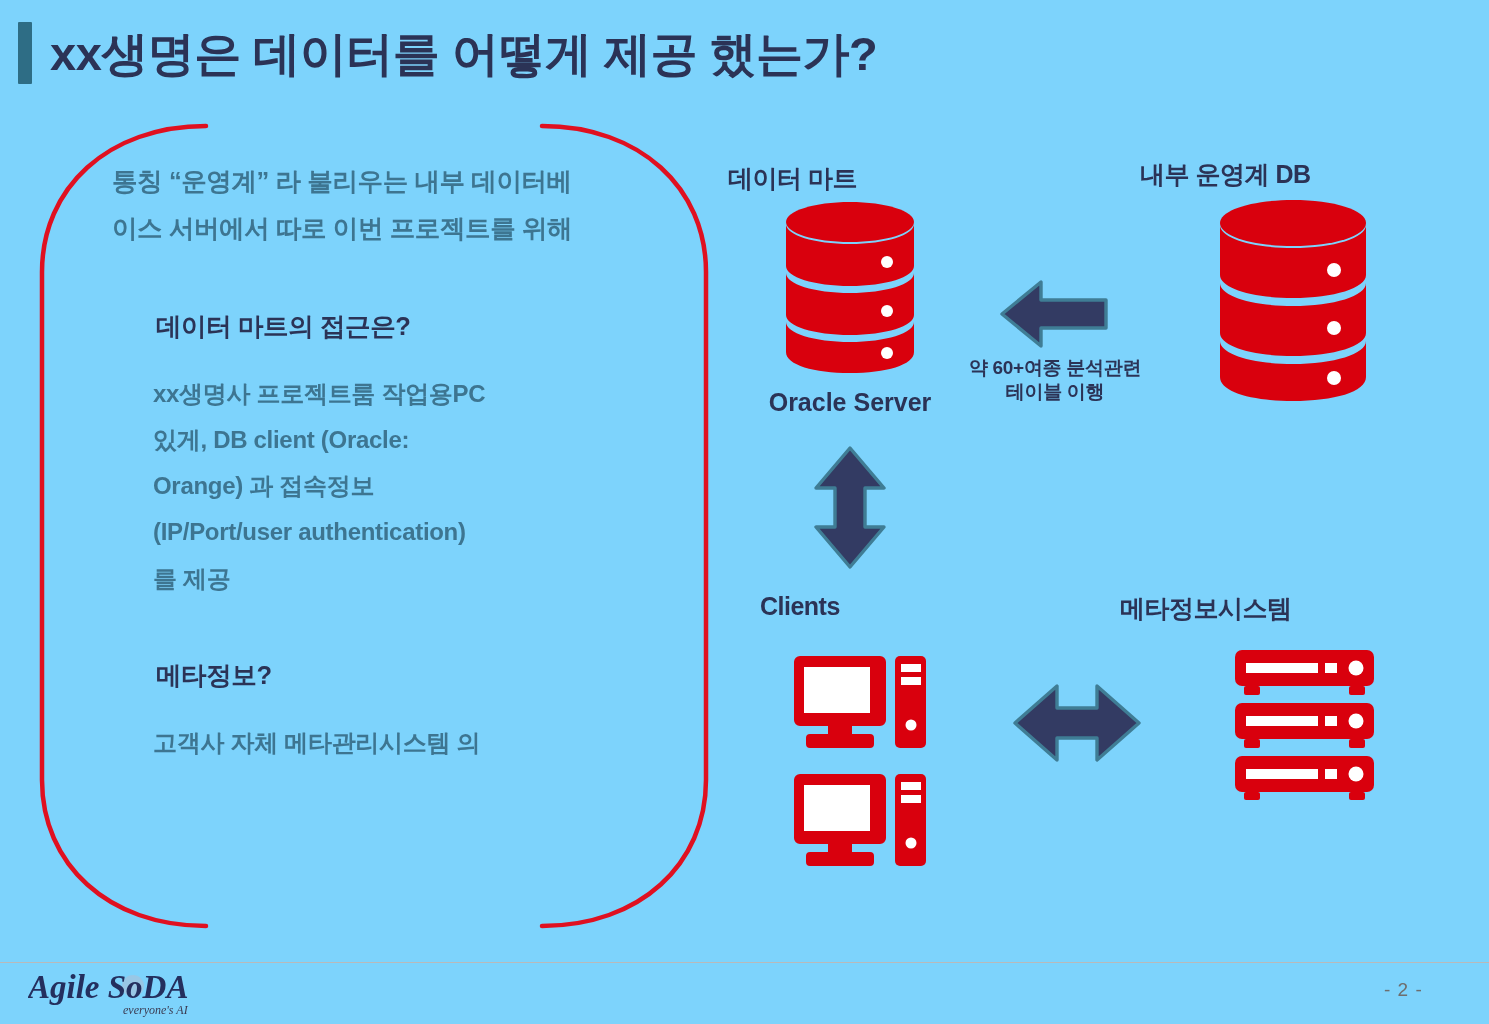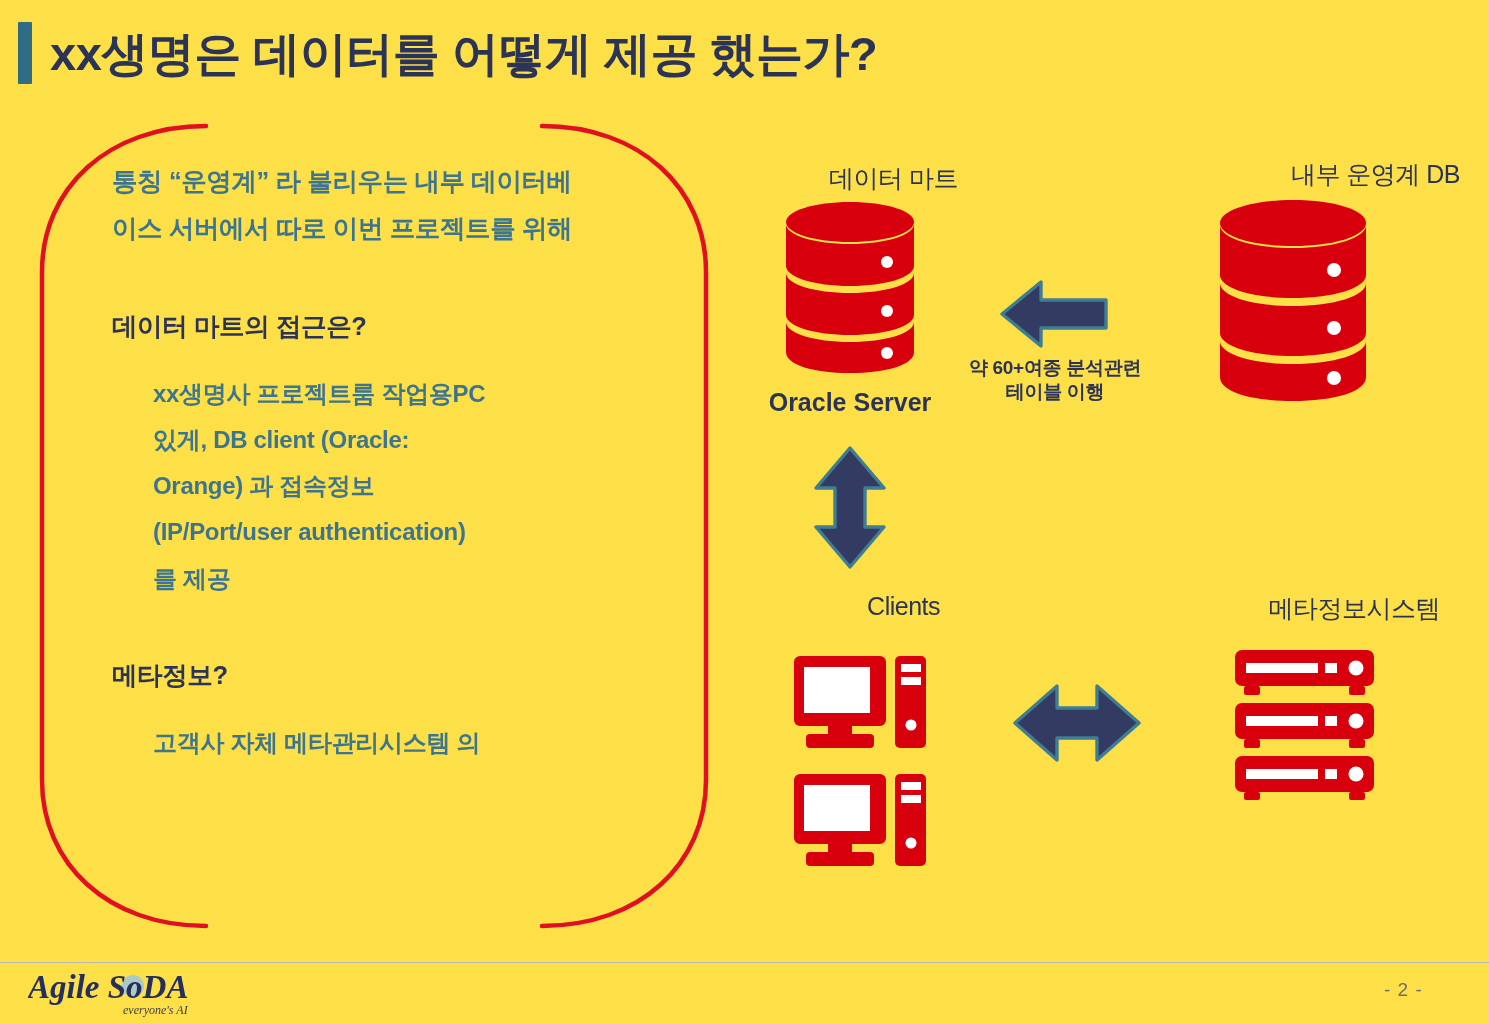--- a/index.html
+++ b/index.html
@@ -9,21 +9,21 @@
     height: 1024px;
     background: #ffffff;
     font-family: "Liberation Sans", sans-serif;
     overflow: hidden;
   }
 
   #slide {
     position: relative;
     width: 1489px;
     height: 1024px;
-    background: #fde047;
+    background: #7dd3fc;
   }
 
   
   .title-row {
     position: absolute;
     left: 18px;
     top: 22px;
     display: flex;
     align-items: center;
     gap: 18px;
@@ -67,43 +67,44 @@
     color: #3d7591;
     line-height: 1.86;
     letter-spacing: -0.4px;
   }
   .heading {
     font-size: 25.5px;
     font-weight: bold;
     color: #2b3356;
     letter-spacing: -0.4px;
     line-height: 1.4;
+    margin-left: 44px;
   }
   .sub {
     font-size: 24px;
     font-weight: bold;
     color: #3d7591;
     line-height: 1.93;
     letter-spacing: -0.3px;
     padding-left: 41px;
   }
   .gap-lg { height: 56px; }
   .gap-md { height: 26px; }
 
   
   .diagram { position: absolute; left: 740px; top: 140px; width: 730px; height: 760px; }
 
   .node-label {
     position: absolute;
     font-size: 25px;
-    font-weight: normal;
+    font-weight: bold;
     color: #2b3356;
     letter-spacing: -0.5px;
     white-space: nowrap;
-    text-align: right;
+    text-align: left;
   }
   .node-sublabel {
     position: absolute;
     font-size: 25px;
     font-weight: bold;
     color: #2b3356;
     white-space: nowrap;
     text-align: center;
   }
   .arrow-caption {

